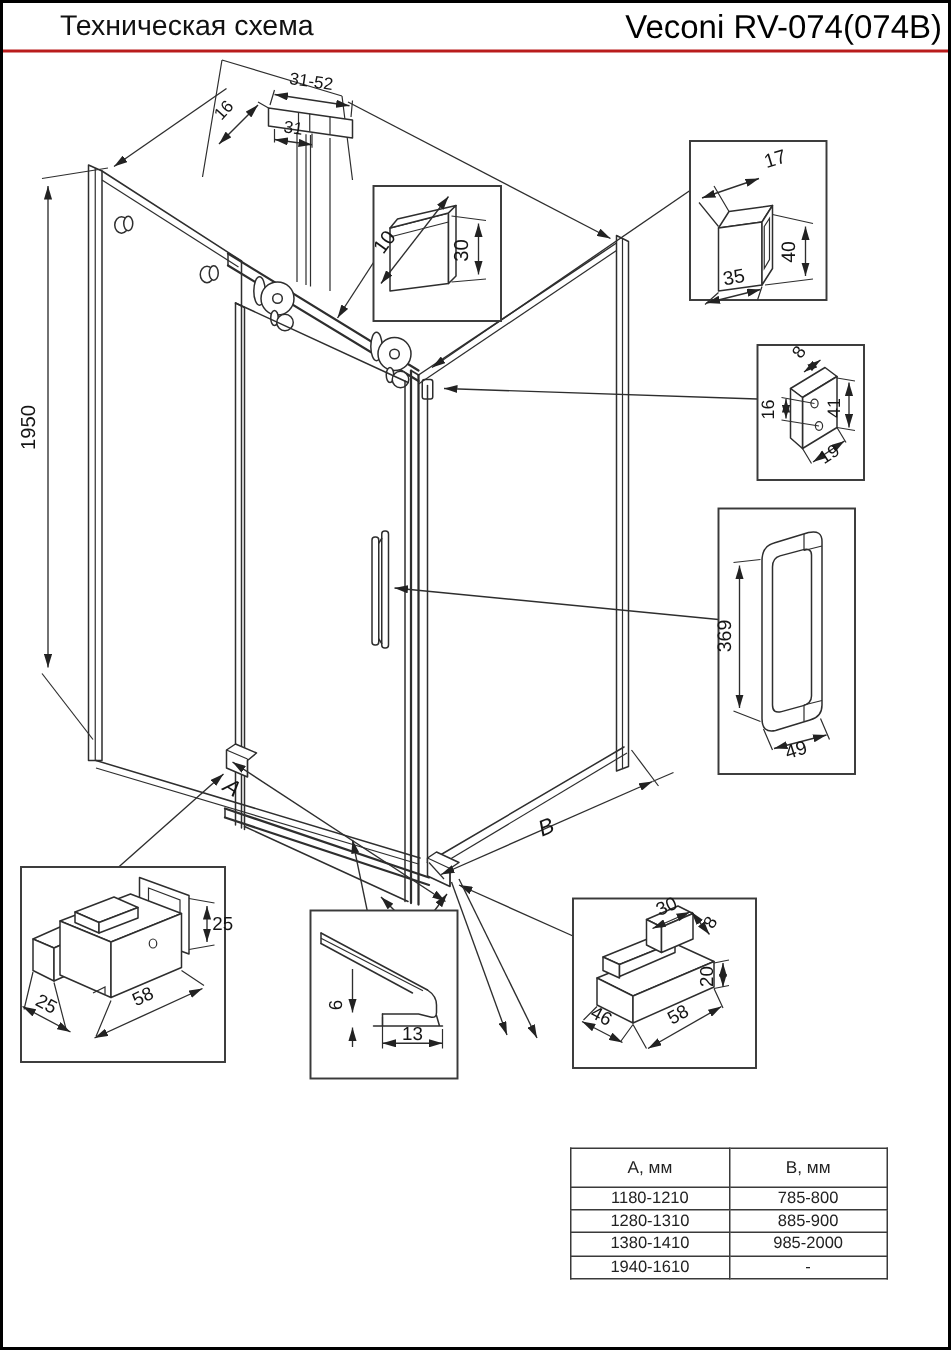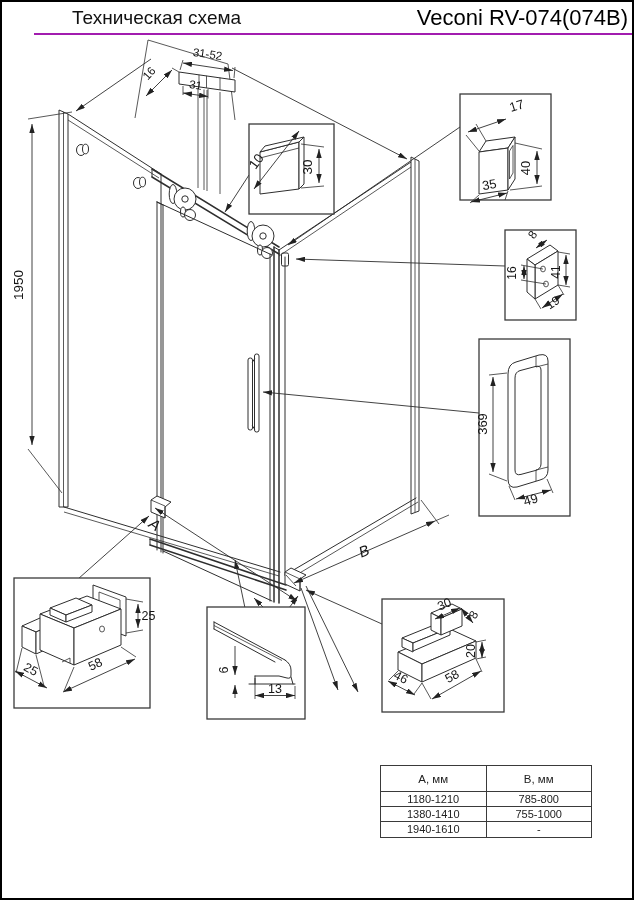--- a/index.html
+++ b/index.html
@@ -1,19 +1,19 @@
 <!DOCTYPE html>
 <html><head>
 <meta charset="utf-8">
 <style>
   html,body{margin:0;padding:0;background:#eee;}
   .page{position:relative;width:634px;height:900px;background:#fff;border:2px solid #000;
         box-sizing:border-box;font-family:"Liberation Sans",sans-serif;overflow:hidden;}
-  .hdr{position:absolute;top:0;left:0;right:0;height:31px;border-bottom:2px solid #a21caf;
-       display:flex;align-items:center;background:#fff;z-index:5;margin-left:32px;}
+  .hdr{position:absolute;top:0;left:0;right:0;height:31px;border-bottom:2px solid #b91c1c;
+       display:flex;align-items:center;background:#fff;z-index:5;}
   .hdr .lt{font-size:19px;color:#111;margin-left:38px;white-space:nowrap;}
   .hdr .rt{font-size:22px;color:#000;margin-left:auto;margin-right:4px;white-space:nowrap;}
   svg.draw{position:absolute;top:0;left:0;z-index:1;}
   .ln{fill:none;stroke:#2e2e2e;stroke-width:1;stroke-linecap:round;stroke-linejoin:round;}
   .ln2{fill:none;stroke:#2e2e2e;stroke-width:1.5;stroke-linecap:round;}
   .thin{fill:none;stroke:#2e2e2e;stroke-width:0.8;}
   .wh{fill:#fff;stroke:#2e2e2e;stroke-width:1;stroke-linejoin:round;}
   .box{fill:#fff;stroke:#3a3a3a;stroke-width:1.3;}
   .dim{fill:none;stroke:#2e2e2e;stroke-width:0.9;}
   svg text{font-family:"Liberation Sans",sans-serif;fill:#151515;}
@@ -320,22 +320,26 @@
           <th>А, мм</th>
           <th>В, мм</th>
         </tr>
       </thead>
       <tbody>
         <tr>
           <td>1180-1210</td>
           <td>785-800</td>
         </tr>
         <tr>
+          <td>1280-1310</td>
+          <td>885-900</td>
+        </tr>
+        <tr>
           <td>1380-1410</td>
-          <td>755-1000</td>
+          <td>985-2000</td>
         </tr>
         <tr>
           <td>1940-1610</td>
           <td>-</td>
         </tr>
       </tbody>
     </table>
   </div>
 
 </div>

